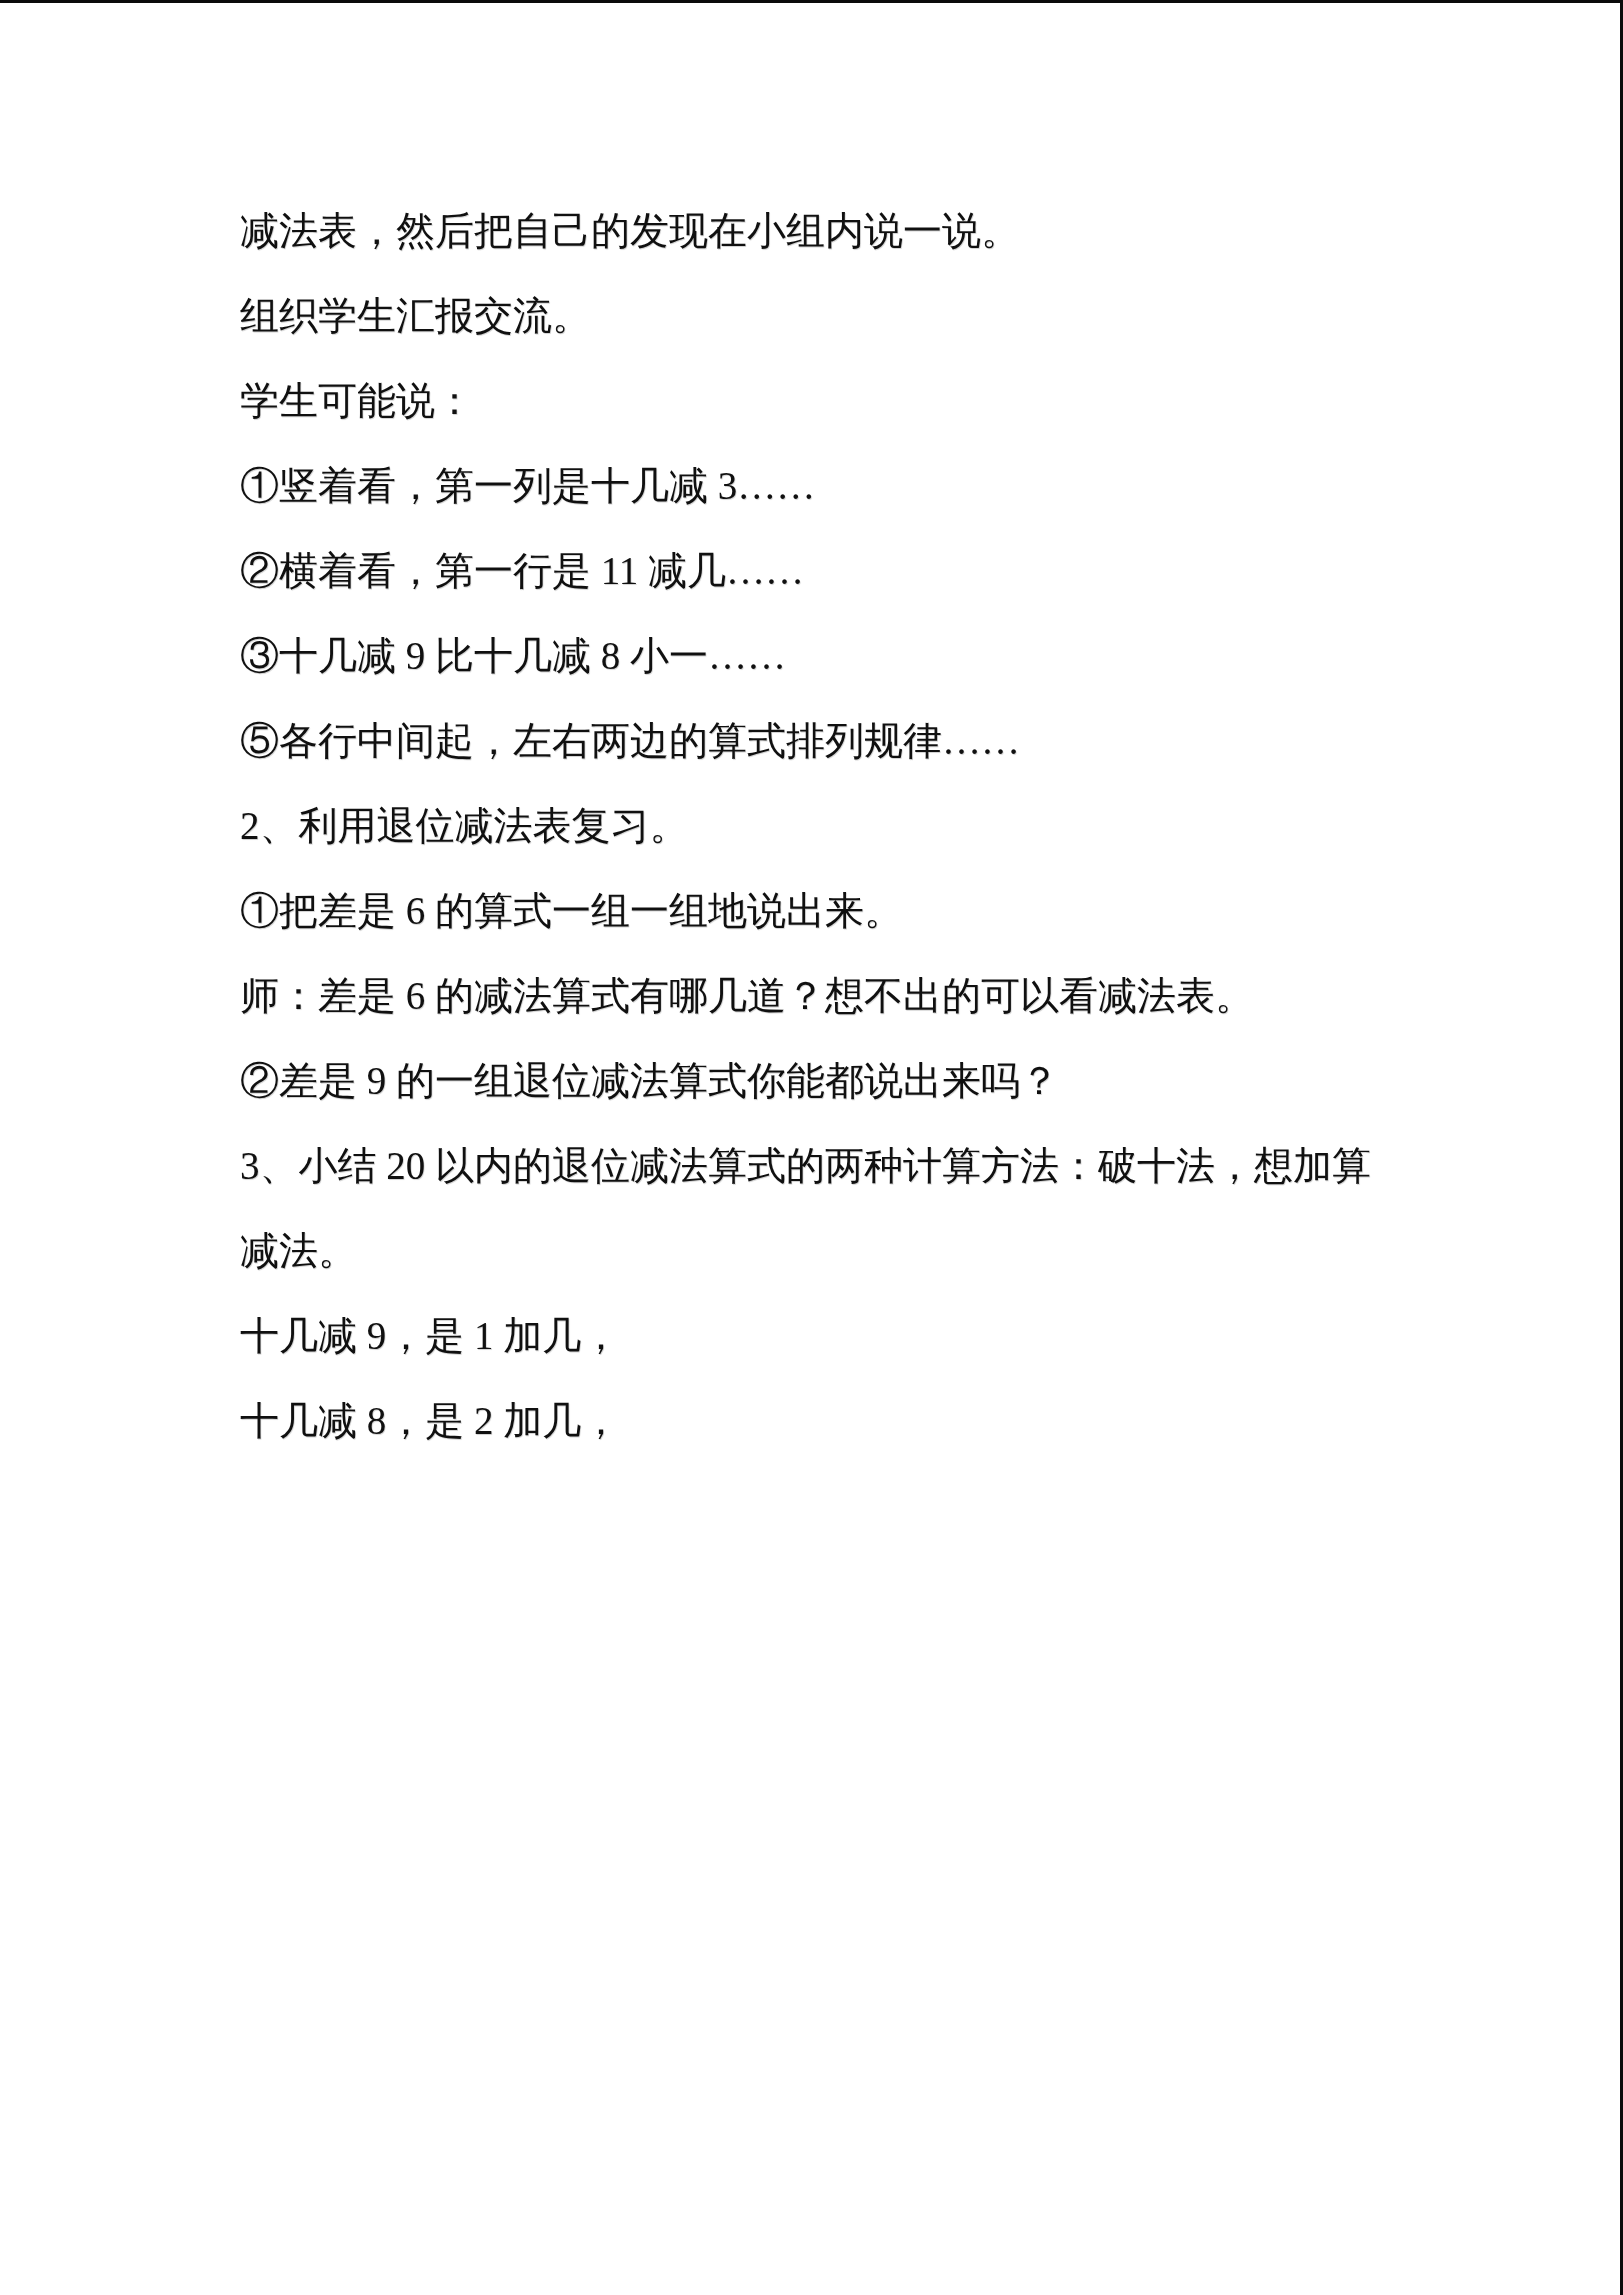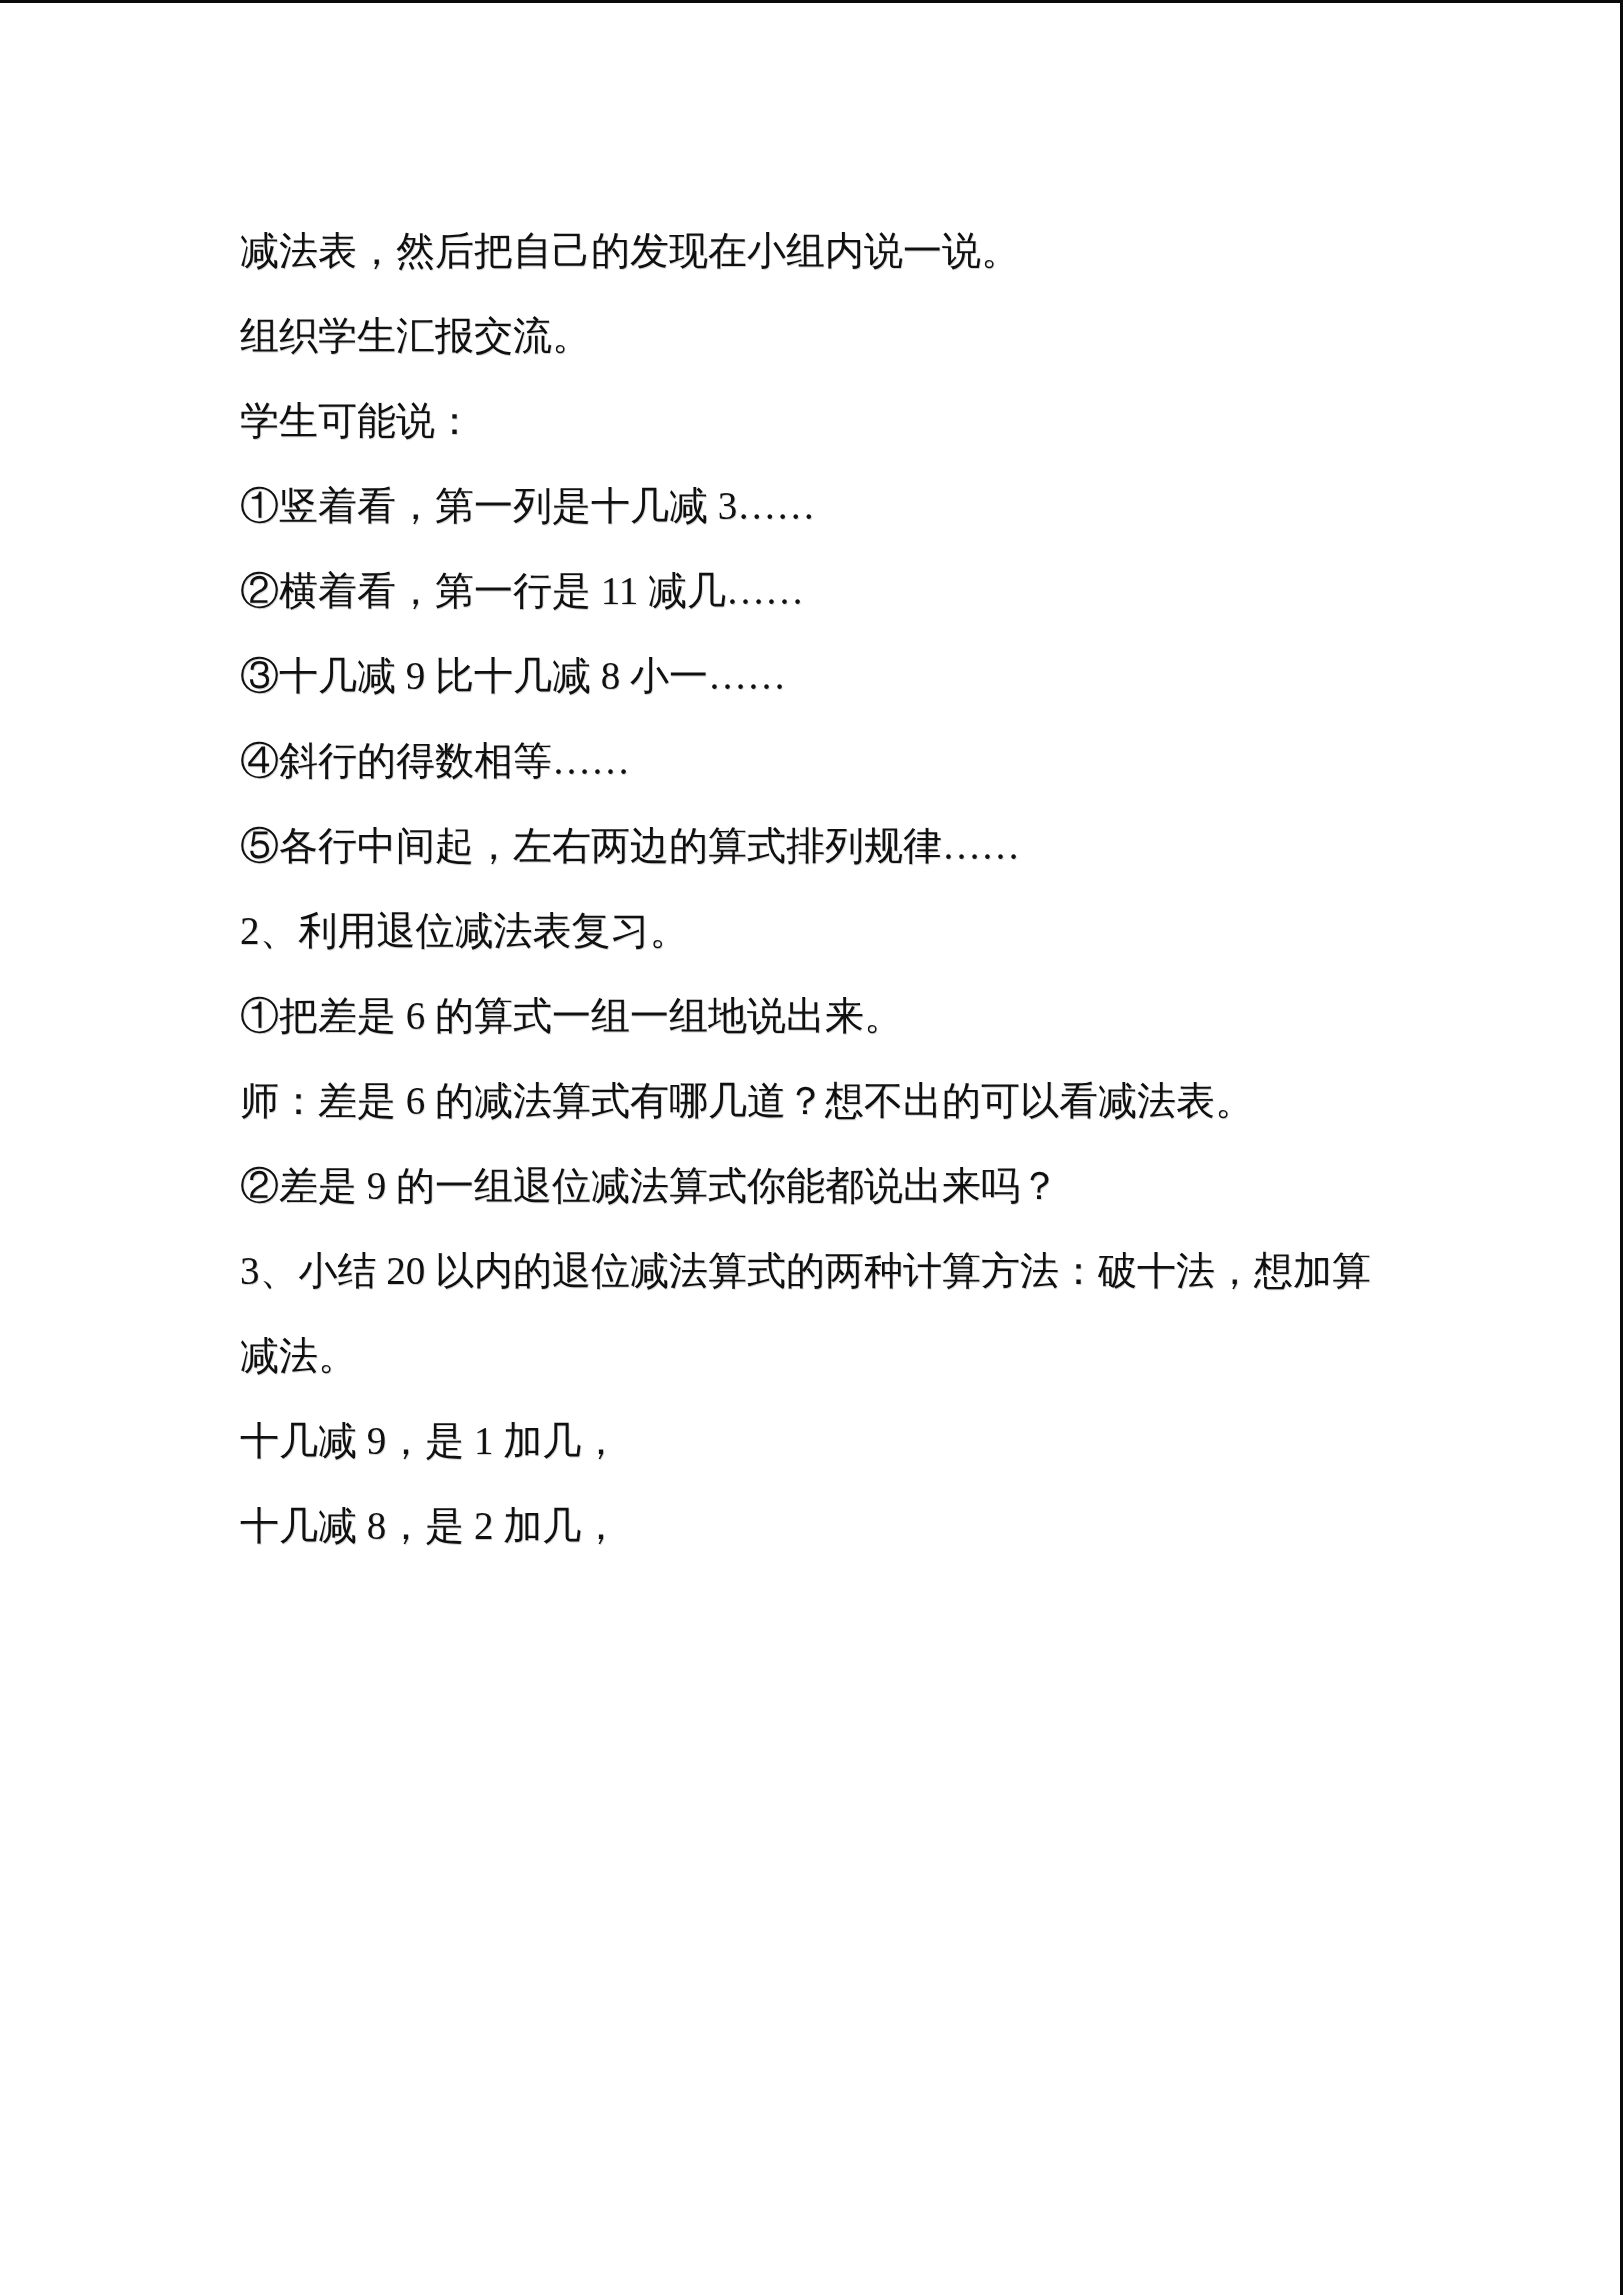--- a/index.html
+++ b/index.html
@@ -22,21 +22,21 @@
   }
   .scan-edge-right {
     position: absolute;
     top: 0; right: 0;
     width: 3.4px; height: 100%;
     background: #0a0a0a;
   }
   .text-block {
     position: absolute;
     left: 240px;
-    top: 208px;
+    top: 188px;
     width: 1186px;
   }
   .text-line {
     height: 85px;
     line-height: 85px;
     font-size: 39px;
     color: #101010;
     white-space: pre;
     text-shadow: 0.7px 1.4px 0.7px rgba(0,0,0,0.18);
   }
@@ -48,21 +48,20 @@
   <div class="scan-edge-top"></div>
   <div class="scan-edge-right"></div>
 
   <div class="text-block">
     <div class="text-line">减法表，然后把自己的发现在小组内说一说。</div>
     <div class="text-line">组织学生汇报交流。</div>
     <div class="text-line">学生可能说：</div>
     <div class="text-line">①竖着看，第一列是十几减 3……</div>
     <div class="text-line">②横着看，第一行是 11 减几……</div>
     <div class="text-line">③十几减 9 比十几减 8 小一……</div>
-    <div class="text-line">④斜行的得数相等……</div>
     <div class="text-line">⑤各行中间起，左右两边的算式排列规律……</div>
     <div class="text-line">2、利用退位减法表复习。</div>
     <div class="text-line">①把差是 6 的算式一组一组地说出来。</div>
     <div class="text-line">师：差是 6 的减法算式有哪几道？想不出的可以看减法表。</div>
     <div class="text-line">②差是 9 的一组退位减法算式你能都说出来吗？</div>
     <div class="text-line">3、小结 20 以内的退位减法算式的两种计算方法：破十法，想加算</div>
     <div class="text-line">减法。</div>
     <div class="text-line">十几减 9，是 1 加几，</div>
     <div class="text-line">十几减 8，是 2 加几，</div>
   </div>

